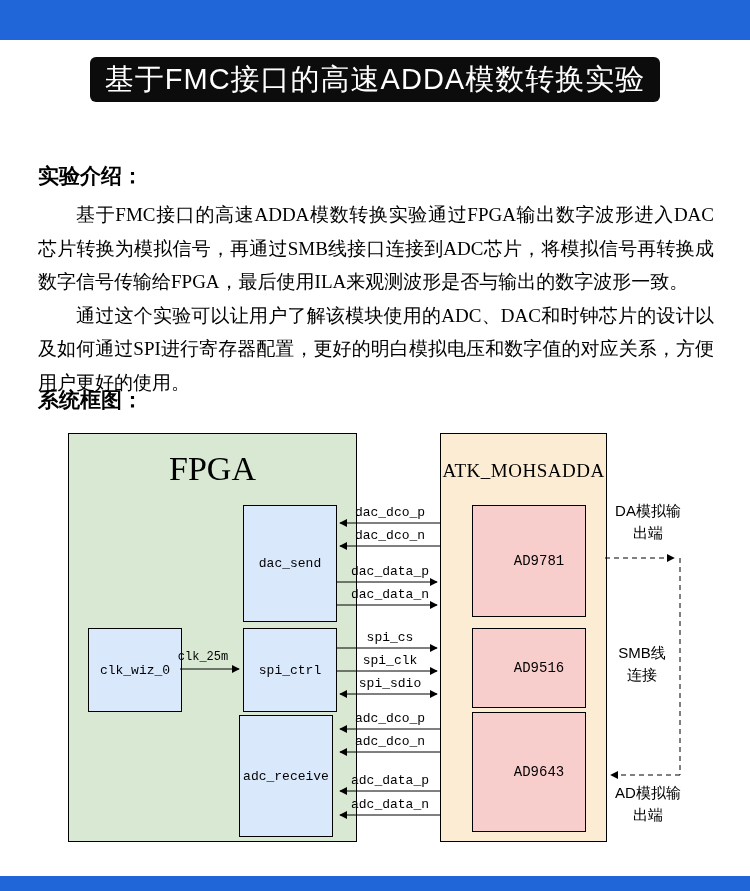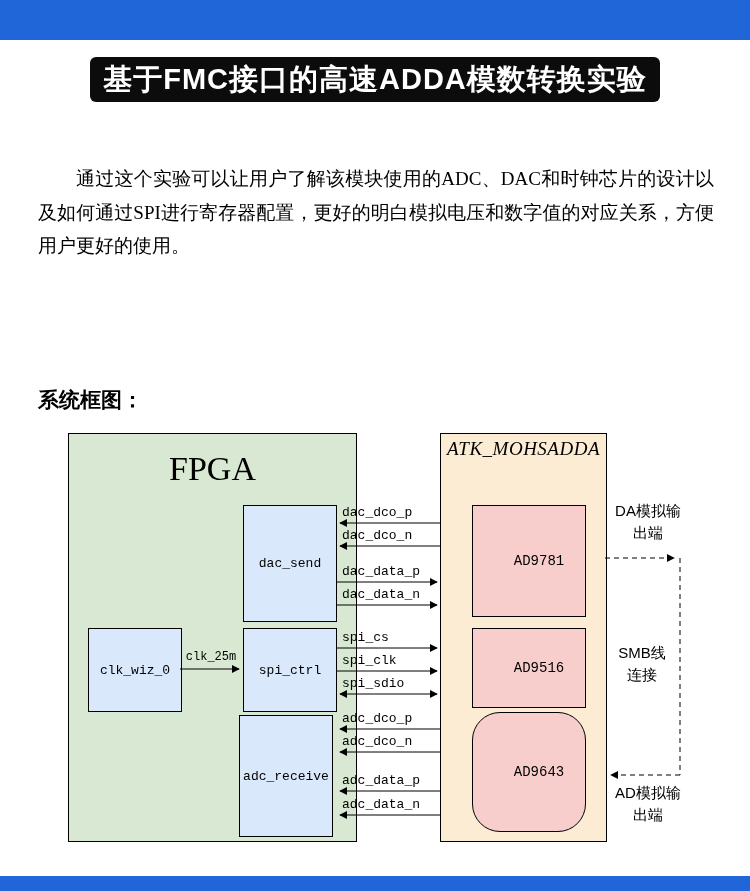--- a/index.html
+++ b/index.html
@@ -1,60 +1,62 @@
 <!DOCTYPE html>
 <html><head>
 <meta charset="utf-8">
 <style>
   html,body{margin:0;padding:0;background:#ffffff;}
   .page{position:relative;width:750px;height:891px;margin:0 auto;background:#ffffff;overflow:hidden;font-family:"Liberation Sans",sans-serif;color:#000;}
   .bar{position:absolute;left:0;width:750px;background:#2166d9;}
   .bar.top{top:0;height:40px;}
   .bar.bottom{bottom:0;height:15px;}
-  .title-banner{position:absolute;top:57px;left:90px;width:570px;height:45px;background:#0c0c0c;border-radius:6px;color:#ffffff;display:flex;align-items:center;justify-content:center;font-size:29px;font-weight:bold;letter-spacing:1px;}
+  .title-banner{position:absolute;top:57px;left:90px;width:570px;height:45px;background:#0c0c0c;border-radius:6px;color:#ffffff;display:flex;align-items:center;justify-content:center;font-size:29px;font-weight:normal;letter-spacing:1px;}
   .content{position:absolute;top:162px;left:38px;width:676px;}
   .section-heading{font-size:21px;font-weight:bold;margin:0 0 8px 0;}
   .content p{margin:0;font-size:19px;line-height:33.5px;text-align:justify;text-indent:2em;font-family:"Liberation Serif",serif;}
   .framework-heading{position:absolute;top:386px;left:38px;font-size:21px;font-weight:bold;}
   .diagram{position:absolute;top:430px;left:0;width:750px;height:430px;}
   .dbox{position:absolute;border:1px solid #000;}
   .fpga{left:68px;top:3px;width:287px;height:407px;background:#d9e8d2;}
   .atk{left:440px;top:3px;width:165px;height:407px;background:#fcecd3;}
   .big-title{width:100%;text-align:center;font-family:"Liberation Serif",serif;}
   .fpga .big-title{margin-top:16px;font-size:34px;}
-  .atk .big-title{margin-top:4px;font-size:19px;letter-spacing:0.5px;font-style:italic;}
+  .atk .big-title{margin-top:26px;font-size:19px;letter-spacing:0.5px;}
   .module{background:#dae8fc;display:flex;align-items:center;justify-content:center;font-family:"Liberation Mono",monospace;font-size:13px;}
   .chip{background:#f8cecc;display:flex;align-items:center;justify-content:center;font-family:"Liberation Mono",monospace;font-size:14px;padding-left:20px;}
   .m-dac{left:243px;top:75px;width:92px;height:115px;}
   .m-clk{left:88px;top:198px;width:92px;height:82px;}
   .m-spi{left:243px;top:198px;width:92px;height:82px;}
   .m-adc{left:239px;top:285px;width:92px;height:120px;}
   .c-9781{left:472px;top:75px;width:92px;height:110px;}
   .c-9516{left:472px;top:198px;width:92px;height:78px;}
-  .c-9643{left:472px;top:282px;width:92px;height:118px;border-radius:28px;}
-  .sig{position:absolute;left:342px;width:96px;text-align:left;font-family:"Liberation Mono",monospace;font-size:13px;}
-  .clk-sig{position:absolute;left:180px;top:220px;width:62px;text-align:center;font-family:"Liberation Mono",monospace;font-size:12px;}
+  .c-9643{left:472px;top:282px;width:92px;height:118px;}
+  .sig{position:absolute;left:342px;width:96px;text-align:center;font-family:"Liberation Mono",monospace;font-size:13px;}
+  .clk-sig{position:absolute;left:172px;top:220px;width:62px;text-align:center;font-family:"Liberation Mono",monospace;font-size:12px;}
   .annot{position:absolute;width:84px;text-align:center;font-size:15px;line-height:22px;}
   .a-da{left:606px;top:70px;}
   .a-smb{left:600px;top:212px;}
   .a-ad{left:606px;top:352px;}
   .wires{position:absolute;left:0;top:0;pointer-events:none;}
   .wire{stroke:#000;stroke-width:1;fill:none;}
   .dashed{stroke-dasharray:5 4;}
 </style>
 </head>
 <body>
 
 <div class="page">
 
   <div class="bar top"></div>
 
   <div class="title-banner">基于FMC接口的高速ADDA模数转换实验</div>
 
   <div class="content">
+    <div class="section-heading">实验介绍：</div>
+    <p>基于FMC接口的高速ADDA模数转换实验通过FPGA输出数字波形进入DAC芯片转换为模拟信号，再通过SMB线接口连接到ADC芯片，将模拟信号再转换成数字信号传输给FPGA，最后使用ILA来观测波形是否与输出的数字波形一致。</p>
     <p>通过这个实验可以让用户了解该模块使用的ADC、DAC和时钟芯片的设计以及如何通过SPI进行寄存器配置，更好的明白模拟电压和数字值的对应关系，方便用户更好的使用。</p>
   </div>
 
   <div class="framework-heading">系统框图：</div>
 
   <div class="diagram">
 
     <div class="dbox fpga">
       <div class="big-title">FPGA</div>
     </div>

